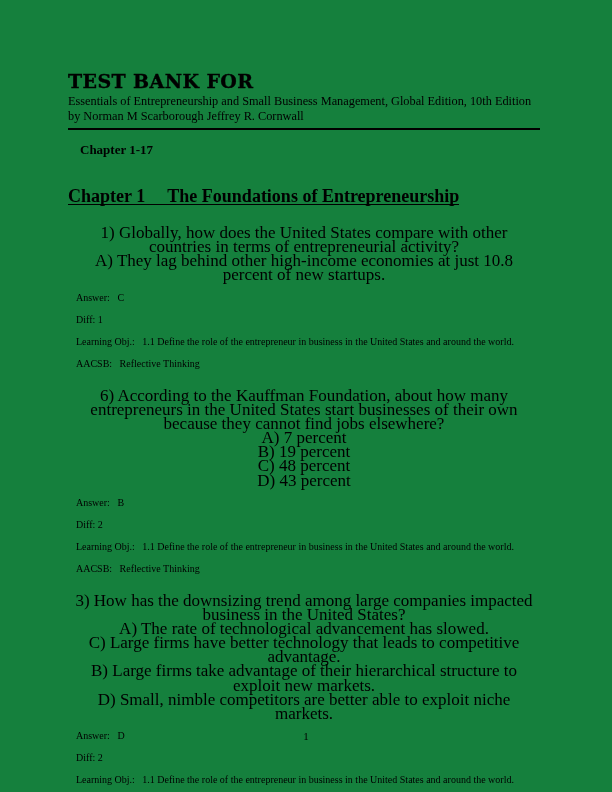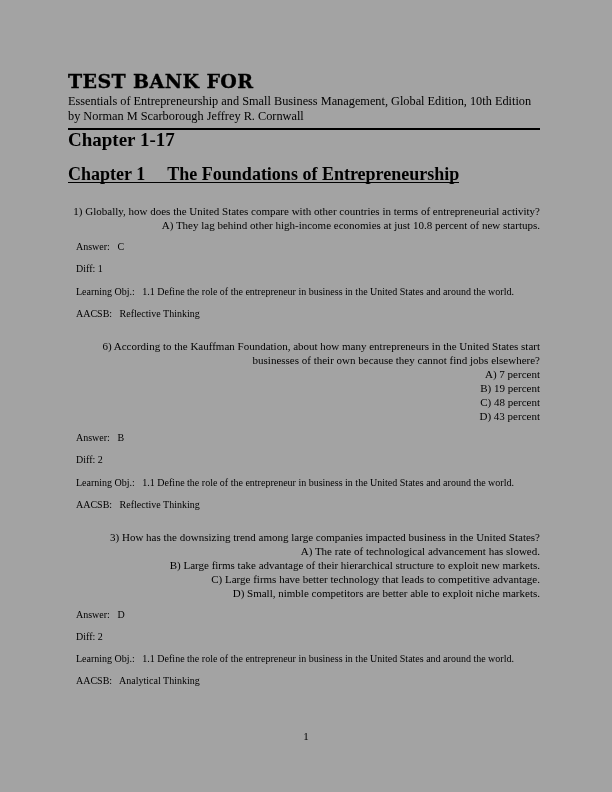--- a/index.html
+++ b/index.html
@@ -14,21 +14,21 @@
     font-family: "Liberation Serif", "DejaVu Serif", serif;
     color: #000000;
     overflow: hidden;
   }
   .page {
     position: absolute;
     left: 0;
     top: 0;
     width: 612px;
     height: 792px;
-    background: #a3a3a3;
+    background: #15803d;
   }
   .content {
     position: absolute;
     left: 68px;
     top: 70px;
     width: 472px;
   }
 
   
   .doc-title {
@@ -49,47 +49,47 @@
     padding-bottom: 4px;
   }
   .header-rule {
     border: 0;
     border-top: 2.2px solid #000;
     margin: 1px 0 2px 0;
     width: 472px;
   }
   .chapter-range {
     font-weight: bold;
-    font-size: 19px;
+    font-size: 13px;
     line-height: 16px;
-    margin: 0;
+    margin: 12px;
   }
   .chapter-heading {
     font-weight: bold;
     font-size: 18px;
     line-height: 16px;
     margin: 18px 0 0 0;
     display: inline-block;
     border-bottom: 1.3px solid #000;
     padding-bottom: 0px;
     white-space: pre;
   }
 
   
   .questions {
     margin-top: 20px;
   }
   .qblock {
     margin: 0 0 18px 0;
   }
   .qline {
-    font-size: 11px;
+    font-size: 17px;
     line-height: 14.1px;
     margin: 0;
-    text-align: right;
+    text-align: center;
     white-space: pre-wrap;
   }
   .meta-line {
     font-size: 10px;
     line-height: 14.1px;
     margin: 8px;
     white-space: pre-wrap;
   }
 
   
@@ -140,22 +140,22 @@
         <p class="qline">D) 43 percent</p>
         <p class="meta-line">Answer:   B</p>
         <p class="meta-line">Diff: 2</p>
         <p class="meta-line">Learning Obj.:   1.1 Define the role of the entrepreneur in business in the United States and around the world.</p>
         <p class="meta-line">AACSB:   Reflective Thinking</p>
       </div>
 
       <div class="qblock">
         <p class="qline">3) How has the downsizing trend among large companies impacted business in the United States?</p>
         <p class="qline">A) The rate of technological advancement has slowed.</p>
+        <p class="qline">C) Large firms have better technology that leads to competitive advantage.</p>
         <p class="qline">B) Large firms take advantage of their hierarchical structure to exploit new markets.</p>
-        <p class="qline">C) Large firms have better technology that leads to competitive advantage.</p>
         <p class="qline">D) Small, nimble competitors are better able to exploit niche markets.</p>
         <p class="meta-line">Answer:   D</p>
         <p class="meta-line">Diff: 2</p>
         <p class="meta-line">Learning Obj.:   1.1 Define the role of the entrepreneur in business in the United States and around the world.</p>
         <p class="meta-line">AACSB:   Analytical Thinking</p>
       </div>
 
     </div>
   </div>
 

